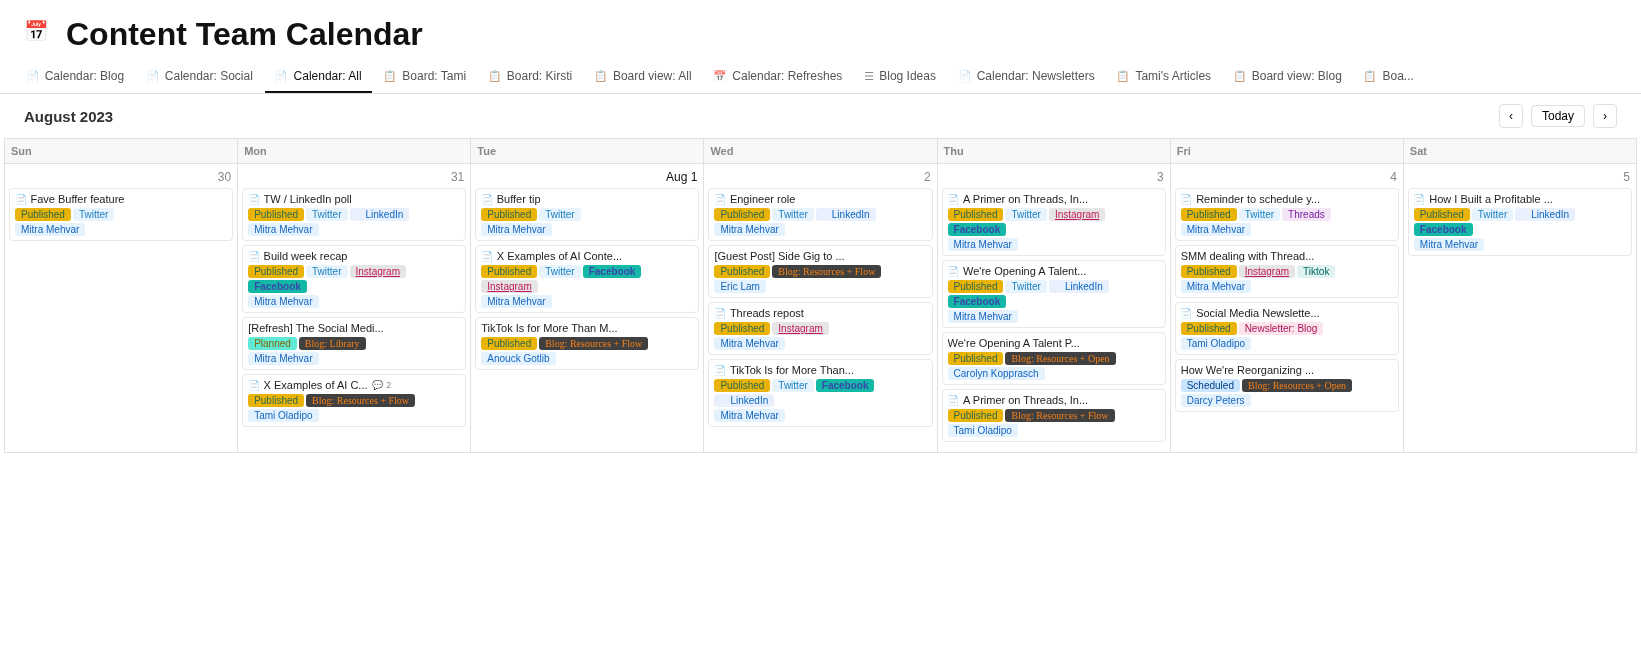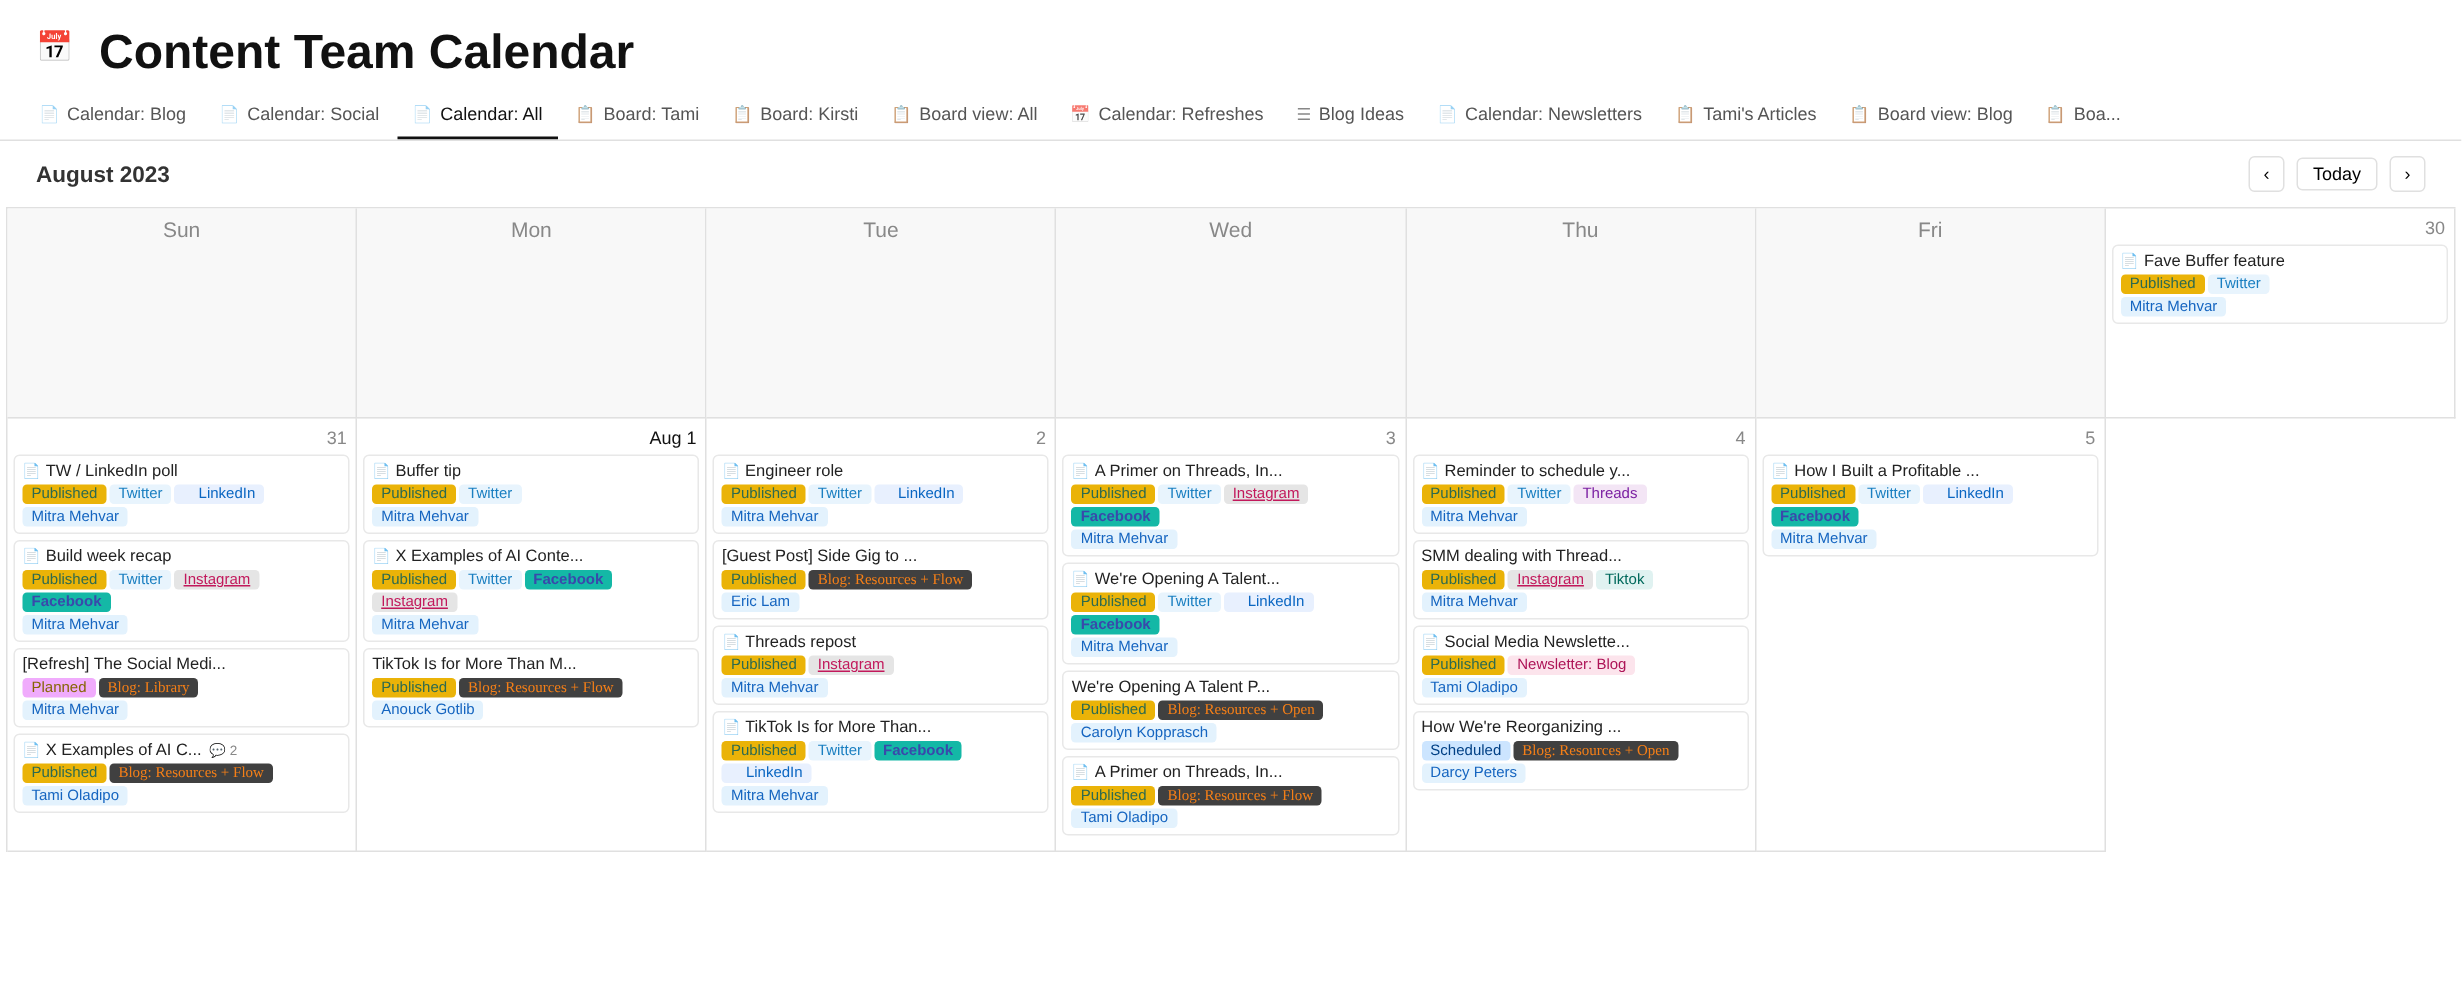--- a/index.html
+++ b/index.html
@@ -14,35 +14,35 @@
     .tab.active { color: #111; border-bottom: 2px solid #111; font-weight: 500; }
     .tab-icon { font-size: 11px; opacity: 0.7; }
     
     .calendar-header { display: flex; align-items: center; justify-content: space-between; padding: 10px 24px; }
     .month-title { font-size: 15px; font-weight: 600; }
     .nav-group { display: flex; align-items: center; gap: 8px; }
     .nav-btn { background: none; border: 1px solid #e0e0e0; border-radius: 4px; width: 24px; height: 24px; cursor: pointer; display: flex; align-items: center; justify-content: center; font-size: 12px; }
     .today-btn { background: none; border: 1px solid #e0e0e0; border-radius: 4px; padding: 3px 10px; cursor: pointer; font-size: 12px; }
     
     .calendar-grid { display: grid; grid-template-columns: repeat(7, 1fr); border-left: 1px solid #e0e0e0; border-top: 1px solid #e0e0e0; margin: 0 4px; }
-    .day-header { background: #f8f8f8; text-align: center; padding: 6px; font-size: 14px; color: #888; font-weight: 400; border-right: 1px solid #e0e0e0; border-bottom: 1px solid #e0e0e0; }
+    .day-header { background: #f8f8f8; text-align: left; padding: 6px; font-size: 11px; color: #888; font-weight: 700; border-right: 1px solid #e0e0e0; border-bottom: 1px solid #e0e0e0; }
     
     .day-cell { border-right: 1px solid #e0e0e0; border-bottom: 1px solid #e0e0e0; min-height: 140px; padding: 6px 4px; vertical-align: top; }
     .day-num { font-size: 12px; color: #888; text-align: right; margin-bottom: 4px; padding-right: 2px; }
     
     .card { background: #fff; border: 1px solid #e8e8e8; border-radius: 4px; padding: 4px 5px; margin-bottom: 4px; font-size: 11px; cursor: pointer; }
     .card-title { font-size: 11px; color: #222; margin-bottom: 3px; display: flex; align-items: center; gap: 3px; overflow: hidden; }
     .card-title-text { overflow: hidden; text-overflow: ellipsis; white-space: nowrap; }
     .card-doc-icon { font-size: 10px; color: #888; flex-shrink: 0; }
     .comment-badge { font-size: 9px; color: #888; margin-left: 2px; }
     
     .tags { display: flex; flex-wrap: wrap; gap: 2px; margin-top: 2px; }
     .tag { font-size: 10px; padding: 1px 6px; border-radius: 3px; white-space: nowrap; }
     .tag-published { background: #eab308; color: #2d6a4f; }
-    .tag-planned { background: #f0abfc; color: #856404; }
+    .tag-planned { background: #5eead4; color: #856404; }
     .tag-scheduled { background: #cce5ff; color: #004085; }
     .tag-twitter { background: #e8f4fd; color: #1a7fc1; }
     .tag-linkedin { background: #e8f0fe; color: #0a66c2; padding-left: 16px; }
     .tag-instagram { background: #e5e5e5; color: #c2185b; text-decoration: underline; }
     .tag-facebook { background: #14b8a6; color: #3949ab; font-weight: bold; }
     .tag-threads { background: #f3e5f5; color: #7b1fa2; }
     .tag-tiktok { background: #e0f2f1; color: #00695c; }
     .tag-blog { background: #404040; color: #f57f17; font-family: Liberation Serif, serif; }
     .tag-newsletter { background: #fce4ec; color: #ad1457; }
     .tag-person { background: #e3f2fd; color: #1565c0; font-size: 10px; }
@@ -118,20 +118,21 @@
 </div>
 
 <div class="calendar-grid">
 
   <div class="day-header">Sun</div>
   <div class="day-header">Mon</div>
   <div class="day-header">Tue</div>
   <div class="day-header">Wed</div>
   <div class="day-header">Thu</div>
   <div class="day-header">Fri</div>
+  <div class="day-header">Sat</div>
 
   <div class="day-cell">
     <div class="day-num">30</div>
     <div class="card">
       <div class="card-title">
         <span class="card-doc-icon">📄</span>
         <span class="card-title-text">Fave Buffer feature</span>
       </div>
       <div class="tags">
         <span class="tag tag-published">Published</span>

